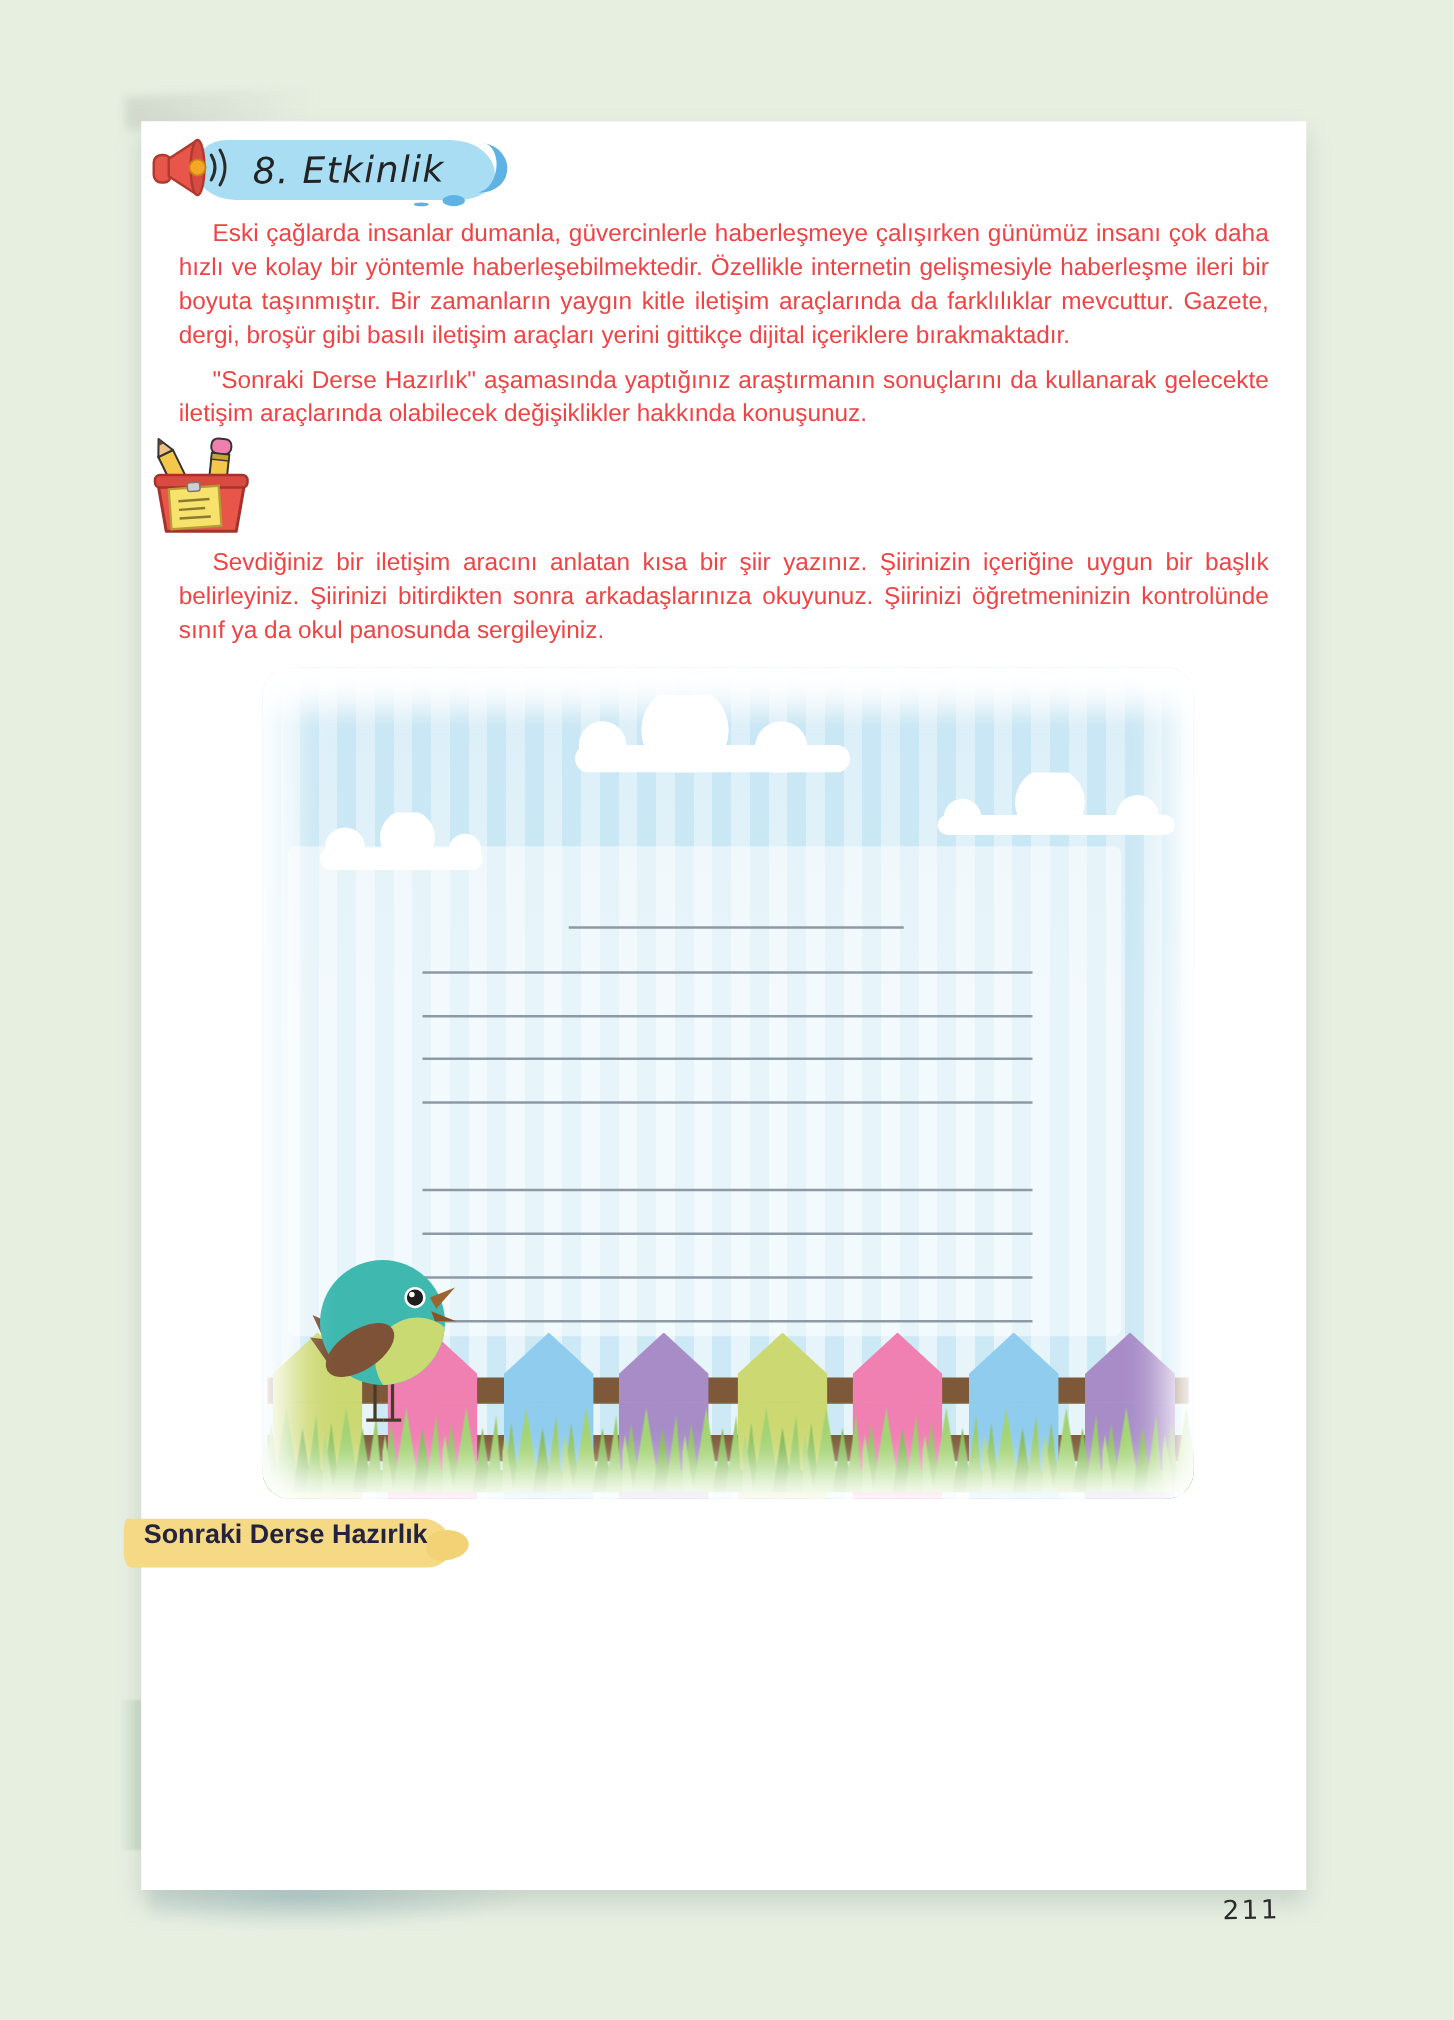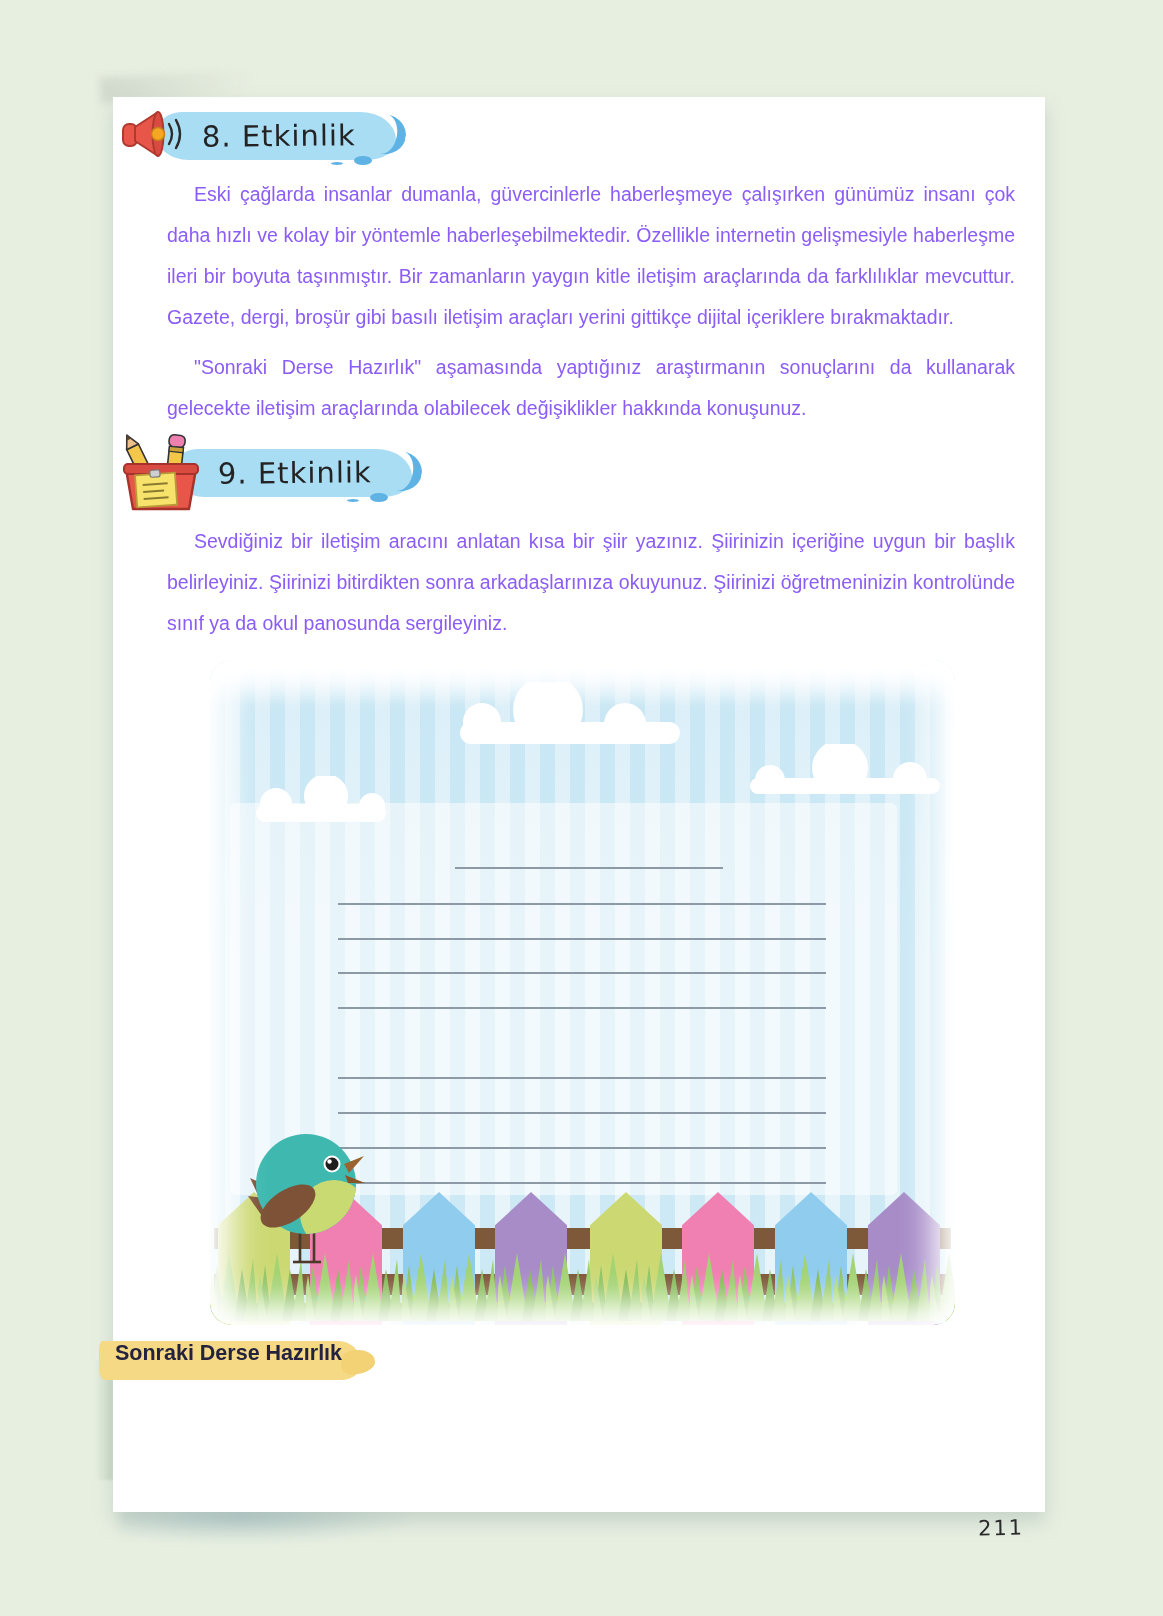--- a/index.html
+++ b/index.html
@@ -30,21 +30,21 @@
     transform:rotate(-3deg); filter:blur(4px);
   }
   .page-left-strip{
     position:absolute; left:95px; top:1360px; width:18px; height:120px;
     background:linear-gradient(90deg, rgba(190,210,185,.0), rgba(170,195,170,.45));
     filter:blur(1px);
   }
 
   
   .act-header { position:relative; display:flex; align-items:center; margin-left:-23px; }
-  .act-header.h8 { padding-top:13px; height:65px; }
+  .act-header.h8 { padding-top:13px; height:65px;font-style:italic; }
   .act-header.h9 { margin-top:8px; height:72px; margin-left:-25px; }
   .act-icon { position:relative; z-index:3; flex:0 0 auto; }
   .blob{
     position:relative; z-index:1;
     margin-left:-30px;
     background:#a9ddf4;
     padding:7px 40px 7px 46px;
     border-radius:30px 42px 34px 38px / 26px 32px 22px 30px;
   }
   .blob::before{ 
@@ -60,24 +60,23 @@
   }
   .blob-label{
     font-family:"DejaVu Sans", sans-serif;
     font-size:29px; letter-spacing:1px; color:#232323;
     display:inline-block; transform:rotate(-.6deg);
     white-space:nowrap;
   }
 
   
   .body-p{
-    font-size:19.5px; line-height:41px; color:#8b5cf6;
+    font-size:19.5px; line-height:27px; color:#ef4444;
     text-align:justify; text-indent:27px;
     margin-top:9px;
-    margin-left:24px;
   }
   .body-p.first{ margin-top:12px; }
 
   
   .illu{
     position:relative;
     width:745px; height:665px;
     margin:16px 0 0 67px;
     border-radius:22px;
     overflow:hidden;
@@ -199,23 +198,20 @@
         <rect x="6" y="33" width="74" height="10" rx="4" fill="#d94b40" stroke="#a5332b" stroke-width="2"></rect>
         <g transform="rotate(-4 38 58)">
           <rect x="18" y="43" width="40" height="32" fill="#f7e36b" stroke="#b99a38" stroke-width="1.8"></rect>
           <rect x="33" y="39" width="10" height="7" rx="2" fill="#cfcfcf" stroke="#777" stroke-width="1.2"></rect>
           <line x1="25" y1="53" x2="50" y2="53" stroke="#8a7a30" stroke-width="2"></line>
           <line x1="25" y1="60" x2="46" y2="60" stroke="#8a7a30" stroke-width="2"></line>
           <line x1="25" y1="67" x2="50" y2="67" stroke="#8a7a30" stroke-width="2"></line>
         </g>
       </svg>
     </span>
-    <span class="blob">
-      <span class="blob-label">9. Etkinlik</span>
-    </span>
   </div>
 
   <p class="body-p first">Sevdiğiniz bir iletişim aracını anlatan kısa bir şiir yazınız. Şiirinizin içeriğine uygun bir başlık belirleyiniz. Şiirinizi bitirdikten sonra arkadaşlarınıza okuyunuz. Şiirinizi öğretmeninizin kontrolünde sınıf ya da okul panosunda sergileyiniz.</p>
 
   <div class="illu">
     <div class="sky-tint"></div>
     <div class="panel"></div>
 
     <span class="cloud c-top">
       <svg width="280" height="62" viewBox="0 0 280 62">

